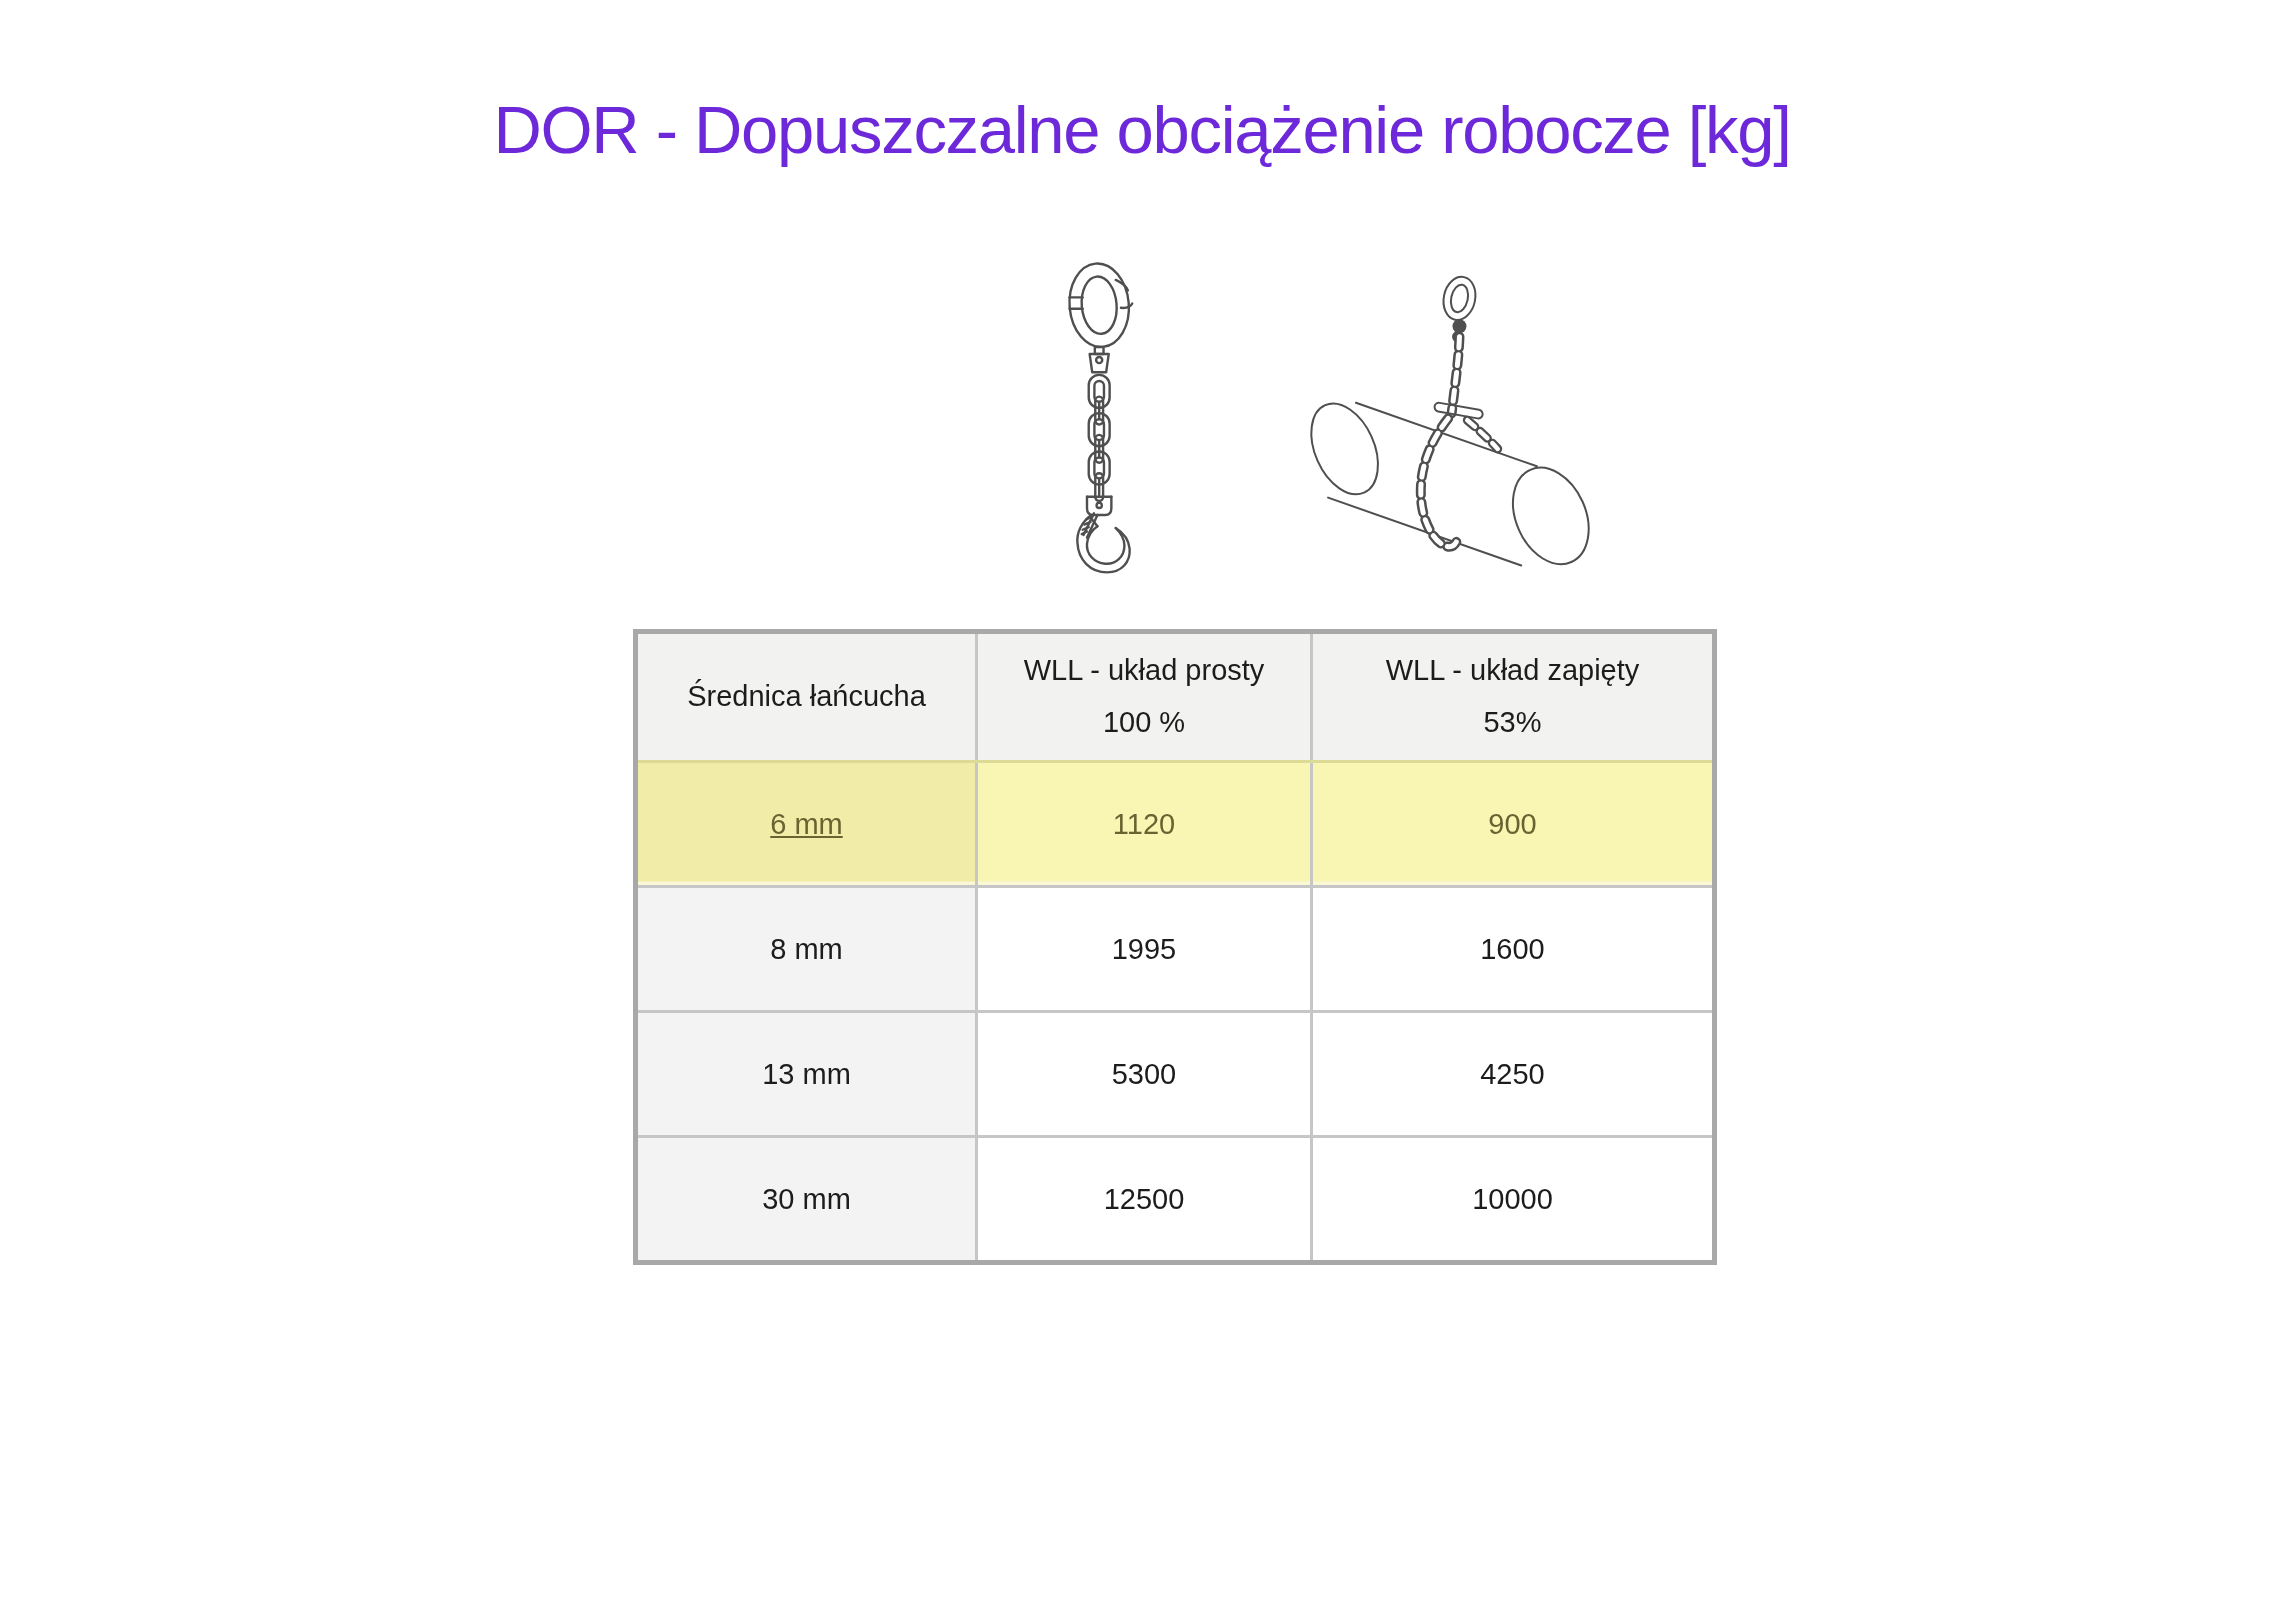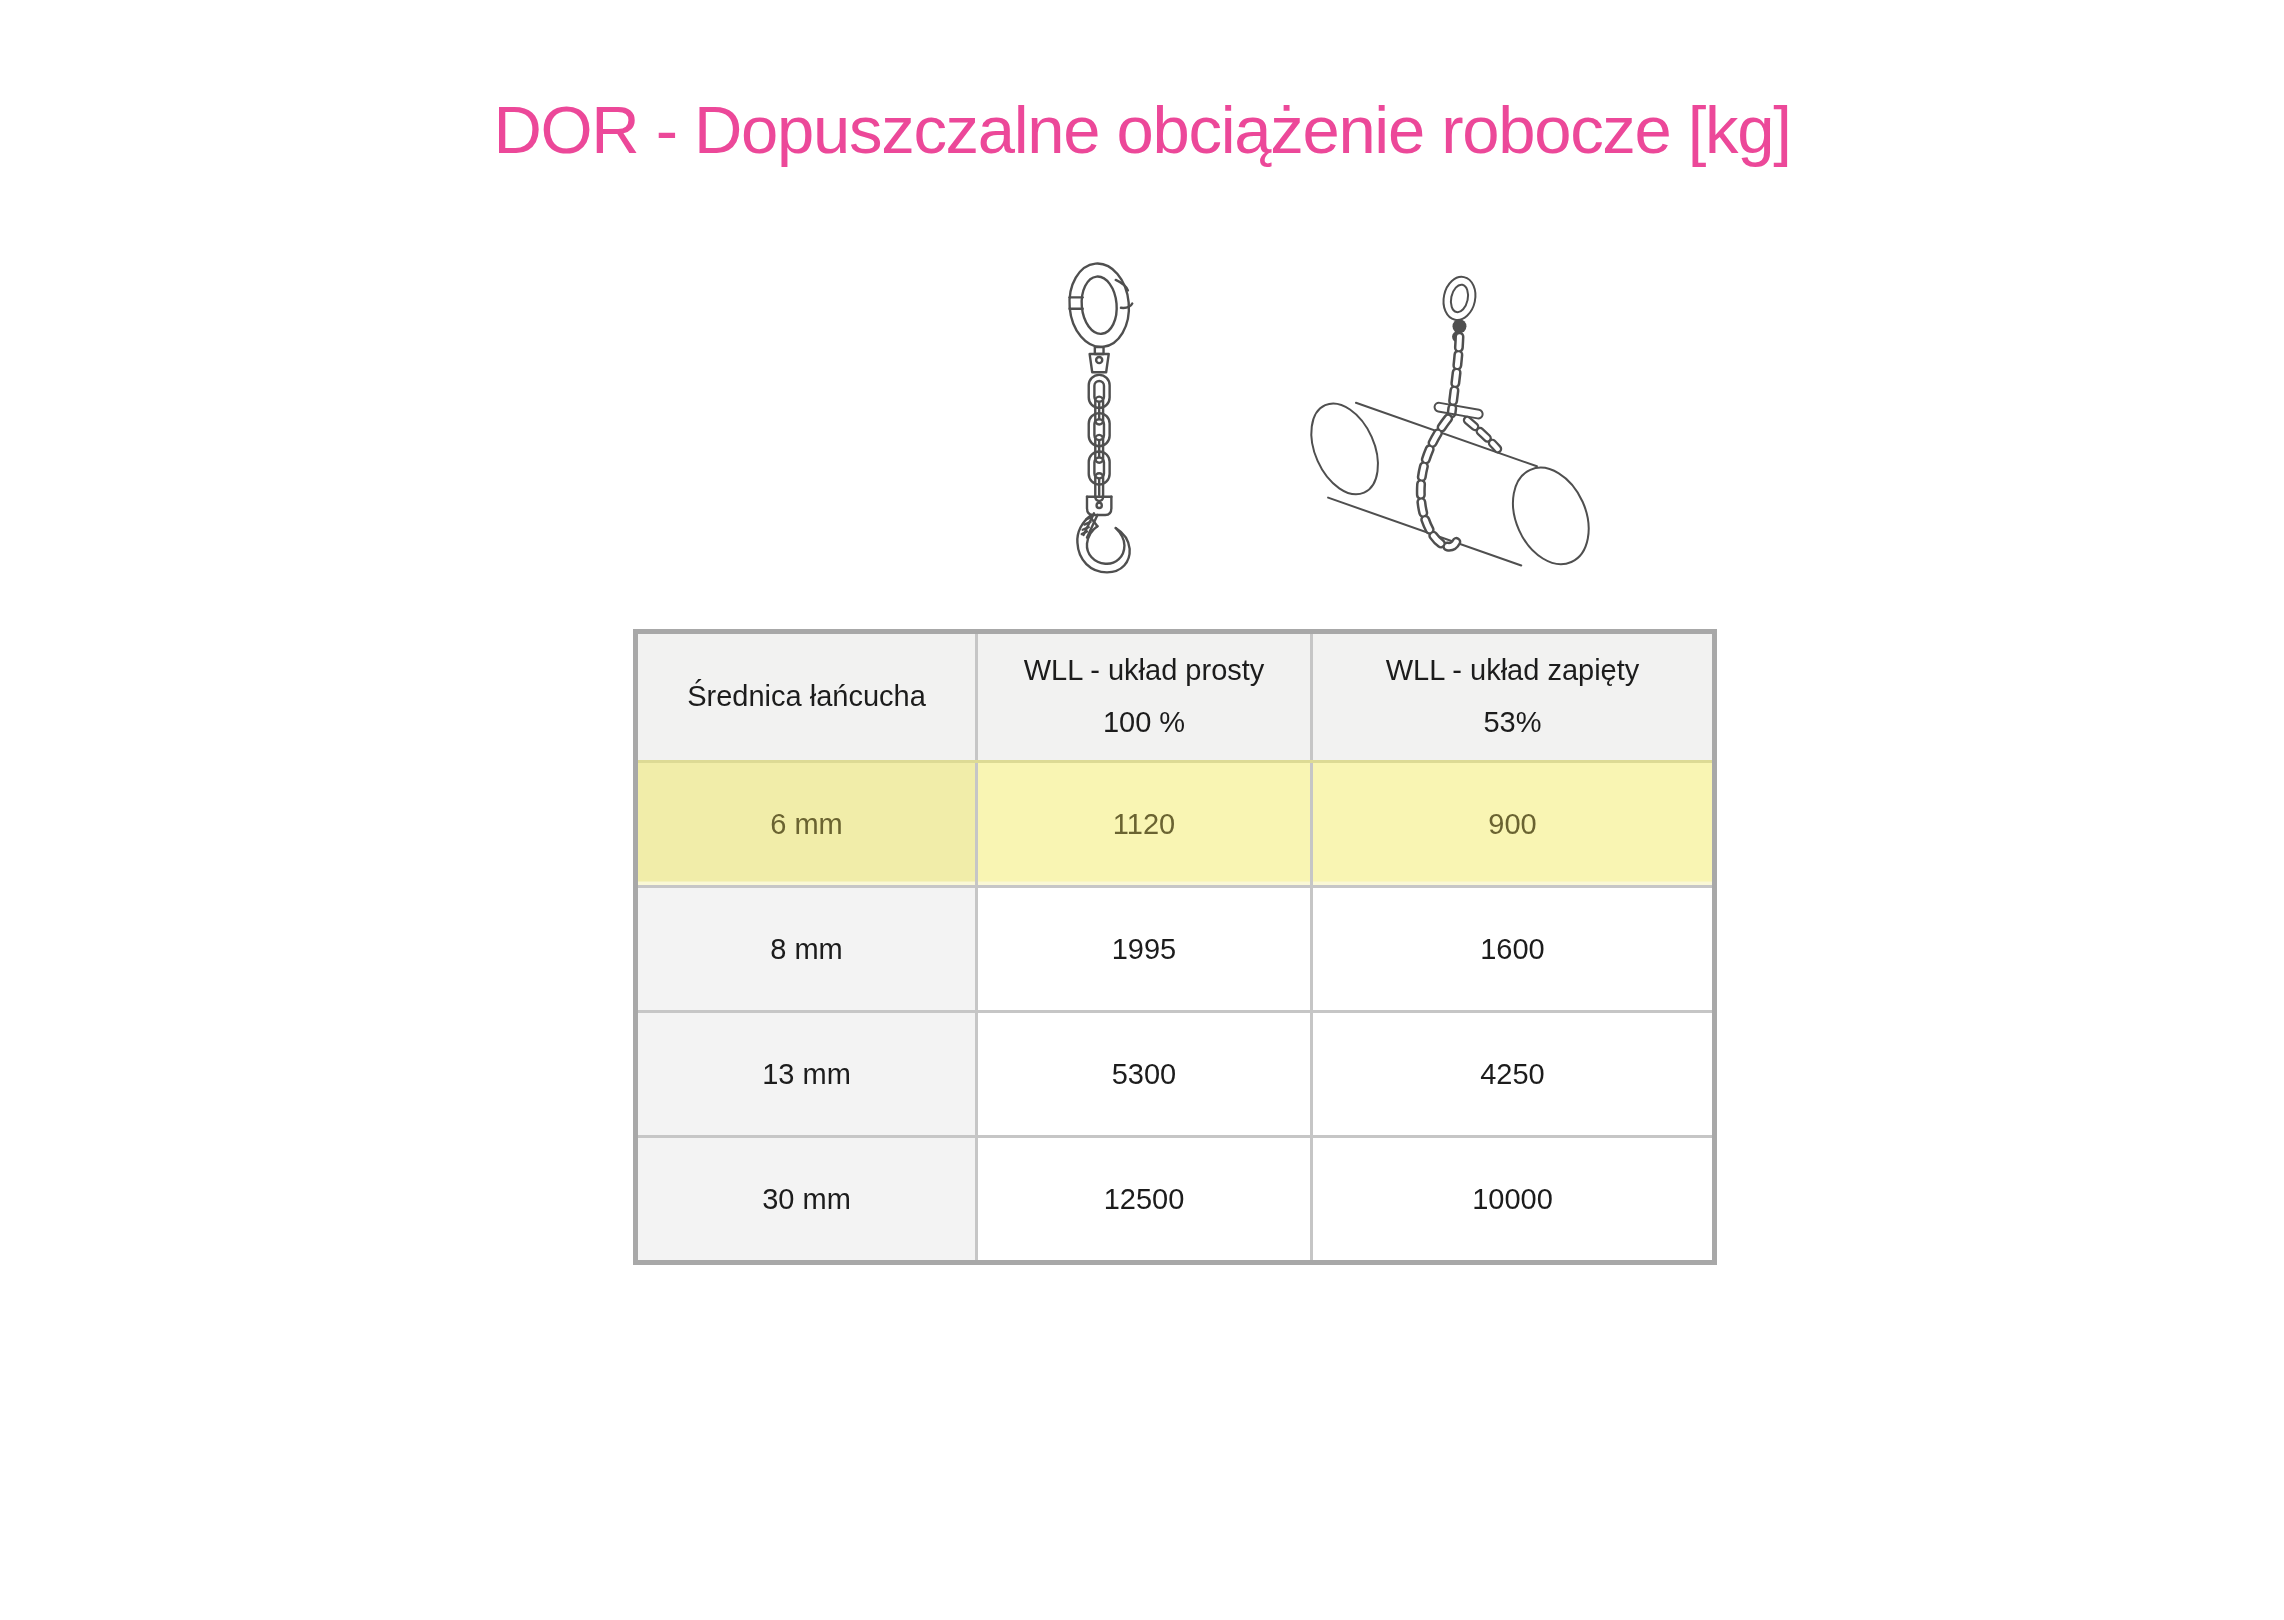--- a/index.html
+++ b/index.html
@@ -12,21 +12,21 @@
     color:var(--text,#1c1c1c);
   }
   .title{
     position:absolute;
     top:91px;left:0;width:100%;
     margin:0;
     text-align:center;
     font-size:67px;
     font-weight:400;
     letter-spacing:-1.3px;
-    color:#ec4899;
+    color:#6d28d9;
     font-family:"Liberation Sans", sans-serif;
   }
   .fig{position:absolute;}
   .fig-left{left:993px;top:226px;width:235px;height:376px;}
   .fig-right{left:1302px;top:246px;width:348px;height:331px;}
   .fig *{vector-effect:non-scaling-stroke;}
 
   table.wll{
     position:absolute;
     left:633px;top:629px;
@@ -52,21 +52,21 @@
     line-height:1.78;
     border-bottom-color:#ddda95;
   }
   .wll td{height:122px;background:#ffffff;}
   .wll tbody td:first-child{background:var(--first-col-bg,#f3f3f3);}
   .wll tr.hl td{
     background:var(--highlight-row,#f9f5b3);
     color:var(--highlight-text,#6a6331);
     box-shadow:inset 0 -3.5px 0 #faf8d6;
   }
-  .wll tr.hl td:first-child{background:var(--highlight-row-first-col,#f1eda9);}
+  .wll tr.hl td:first-child{background:var(--highlight-row-first-col,#f1eda9);text-decoration:underline;}
 </style>
 </head>
 <body>
 
 <div class="page">
 
   <h1 class="title">DOR - Dopuszczalne obciążenie robocze [kg]</h1>
 
   <svg class="fig fig-left" viewBox="0 0 270 432" aria-hidden="true">
     <defs>

